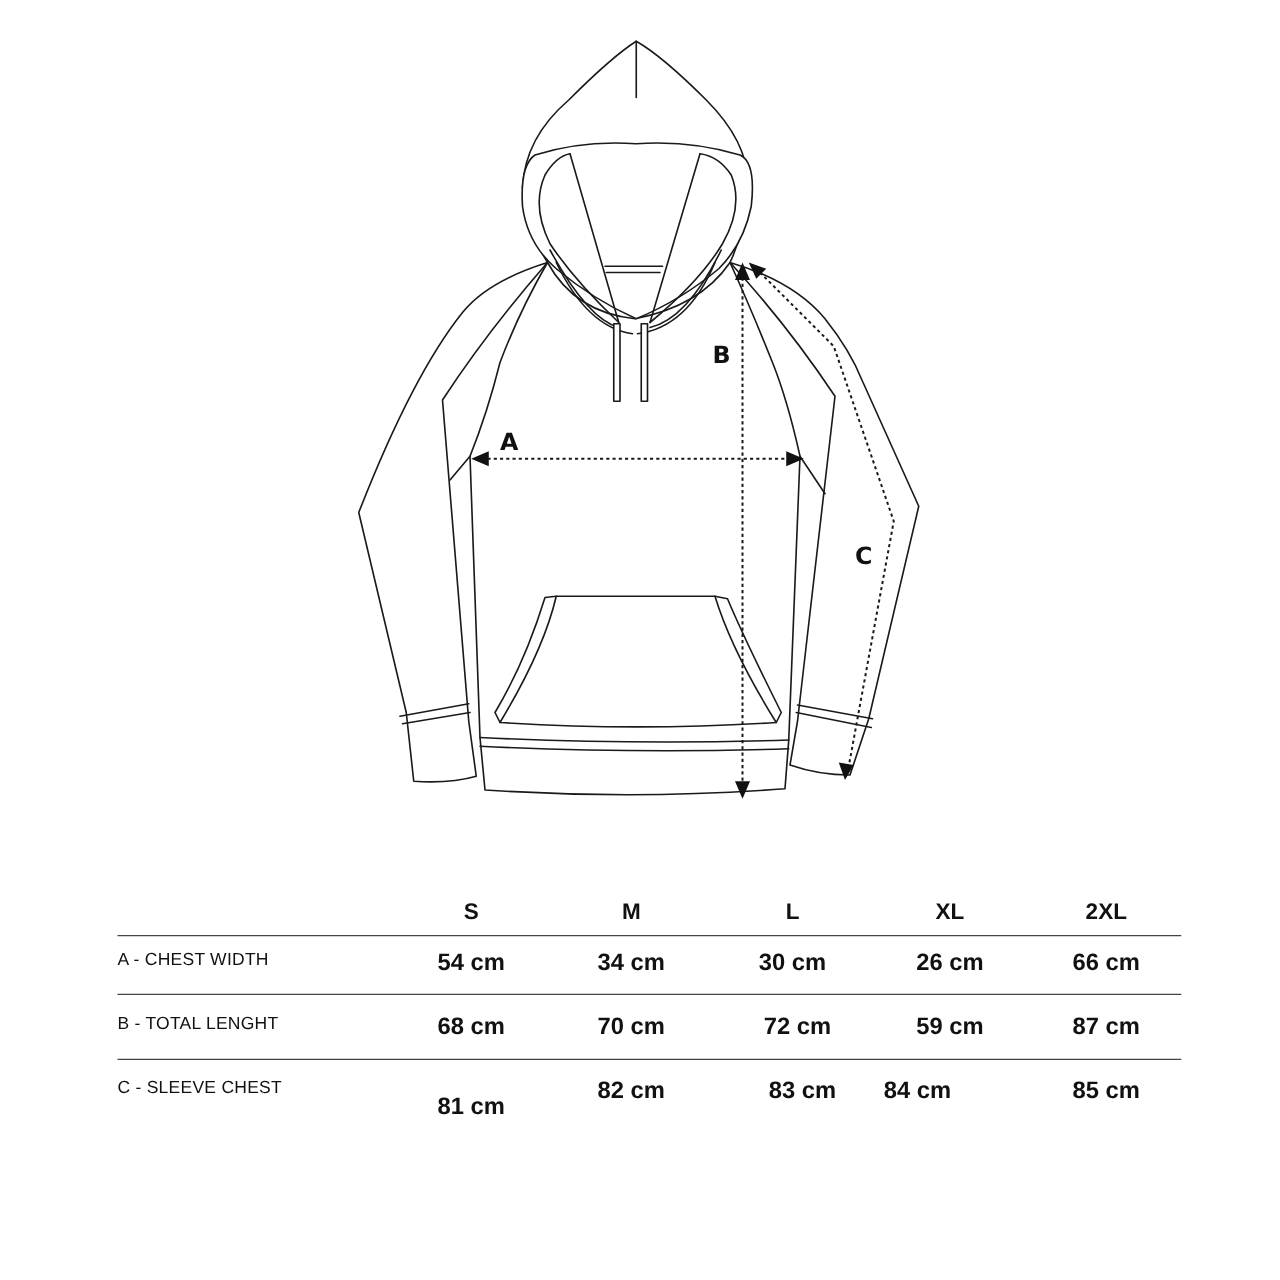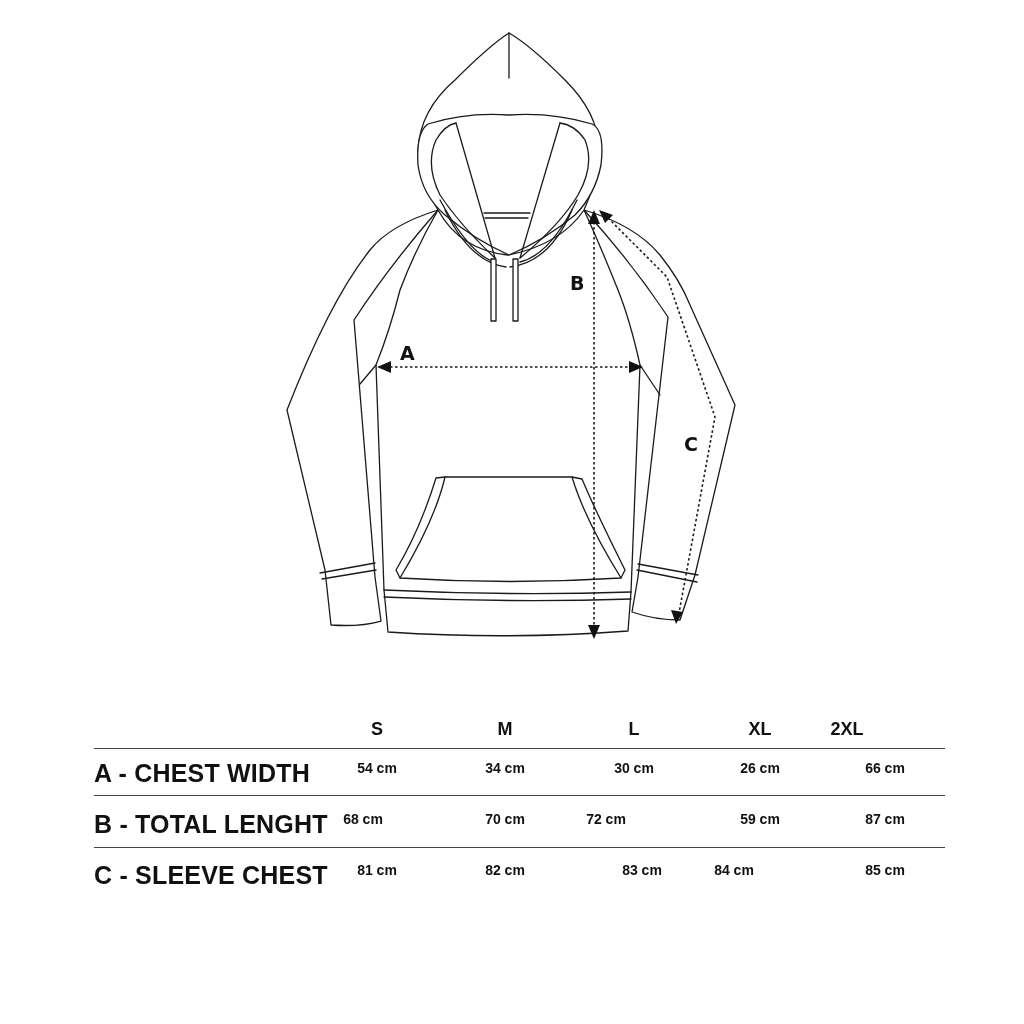--- a/index.html
+++ b/index.html
@@ -8,22 +8,22 @@
     #diagram { position: absolute; left: 0; top: 0; width: 1024px; height: 680px; }
     #diagram svg { width: 1024px; height: 680px; display: block; }
     .outline { fill: #ffffff; stroke: #1a1a1a; stroke-width: 1.3; stroke-linejoin: round; stroke-linecap: round; }
     .line { fill: none; stroke: #1a1a1a; stroke-width: 1.3; stroke-linecap: round; stroke-linejoin: round; }
     .dim { fill: none; stroke: #1a1a1a; stroke-width: 1.6; stroke-dasharray: 2.5 2.5; }
     .arrow { fill: #111111; stroke: none; }
     .dim-label { font-family: "DejaVu Sans", sans-serif; font-weight: bold; font-size: 19px; fill: #111111; }
 
     #size-table { position: absolute; left: 94px; top: 712px; width: 851px; }
     .t-row { position: relative; height: 0; }
-    .cell { position: absolute; font-weight: bold; font-size: 14px; white-space: nowrap; transform: translateX(-50%); }
-    .label-cell { position: absolute; left: 0; font-weight: bold; font-size: 25px; white-space: nowrap; letter-spacing: 0.2px; }
+    .cell { position: absolute; font-weight: bold; font-size: 19px; white-space: nowrap; transform: translateX(-50%); }
+    .label-cell { position: absolute; left: 0; font-weight: normal; font-size: 14px; white-space: nowrap; letter-spacing: 0.2px; }
     .hdr { font-size: 18px; }
     .rule { position: absolute; left: 0; width: 851px; height: 0; border-top: 1.5px solid #444444; }
   </style>
 </head>
 <body>
 
 <div id="diagram">
   <svg viewBox="0 0 1024 680" xmlns="http://www.w3.org/2000/svg">
 
     <g>
@@ -95,45 +95,45 @@
   </svg>
 </div>
 
 <div id="size-table">
 
   <div class="t-row" style="top:0">
     <span class="cell hdr" style="left:283px;top:7px">S</span>
     <span class="cell hdr" style="left:411px;top:7px">M</span>
     <span class="cell hdr" style="left:540px;top:7px">L</span>
     <span class="cell hdr" style="left:666px;top:7px">XL</span>
-    <span class="cell hdr" style="left:753px;top:7px">2XL</span>
+    <span class="cell hdr" style="left:791px;top:7px">2XL</span>
   </div>
   <div class="rule" style="top:36px"></div>
 
   <div class="t-row" style="top:47px">
     <span class="label-cell">A - CHEST WIDTH</span>
     <span class="cell" style="left:283px;top:1px">54 cm</span>
     <span class="cell" style="left:411px;top:1px">34 cm</span>
     <span class="cell" style="left:540px;top:1px">30 cm</span>
     <span class="cell" style="left:666px;top:1px">26 cm</span>
     <span class="cell" style="left:791px;top:1px">66 cm</span>
   </div>
   <div class="rule" style="top:83px"></div>
 
   <div class="t-row" style="top:98px">
     <span class="label-cell">B - TOTAL LENGHT</span>
-    <span class="cell" style="left:269px;top:1px">68 cm</span>
+    <span class="cell" style="left:283px;top:1px">68 cm</span>
     <span class="cell" style="left:411px;top:1px">70 cm</span>
-    <span class="cell" style="left:512px;top:1px">72 cm</span>
+    <span class="cell" style="left:544px;top:1px">72 cm</span>
     <span class="cell" style="left:666px;top:1px">59 cm</span>
     <span class="cell" style="left:791px;top:1px">87 cm</span>
   </div>
   <div class="rule" style="top:135px"></div>
 
   <div class="t-row" style="top:149px">
     <span class="label-cell">C - SLEEVE CHEST</span>
-    <span class="cell" style="left:283px;top:1px">81 cm</span>
+    <span class="cell" style="left:283px;top:14px">81 cm</span>
     <span class="cell" style="left:411px;top:1px">82 cm</span>
     <span class="cell" style="left:548px;top:1px">83 cm</span>
     <span class="cell" style="left:640px;top:1px">84 cm</span>
     <span class="cell" style="left:791px;top:1px">85 cm</span>
   </div>
 </div>
 
 </body></html>

